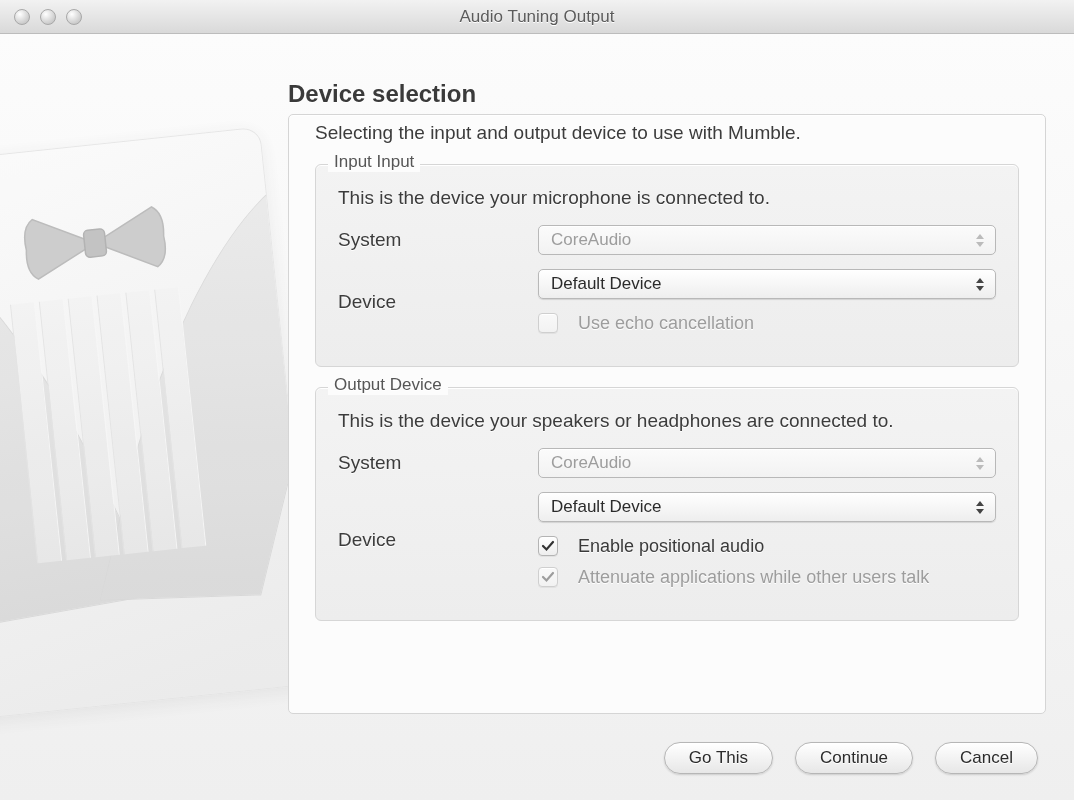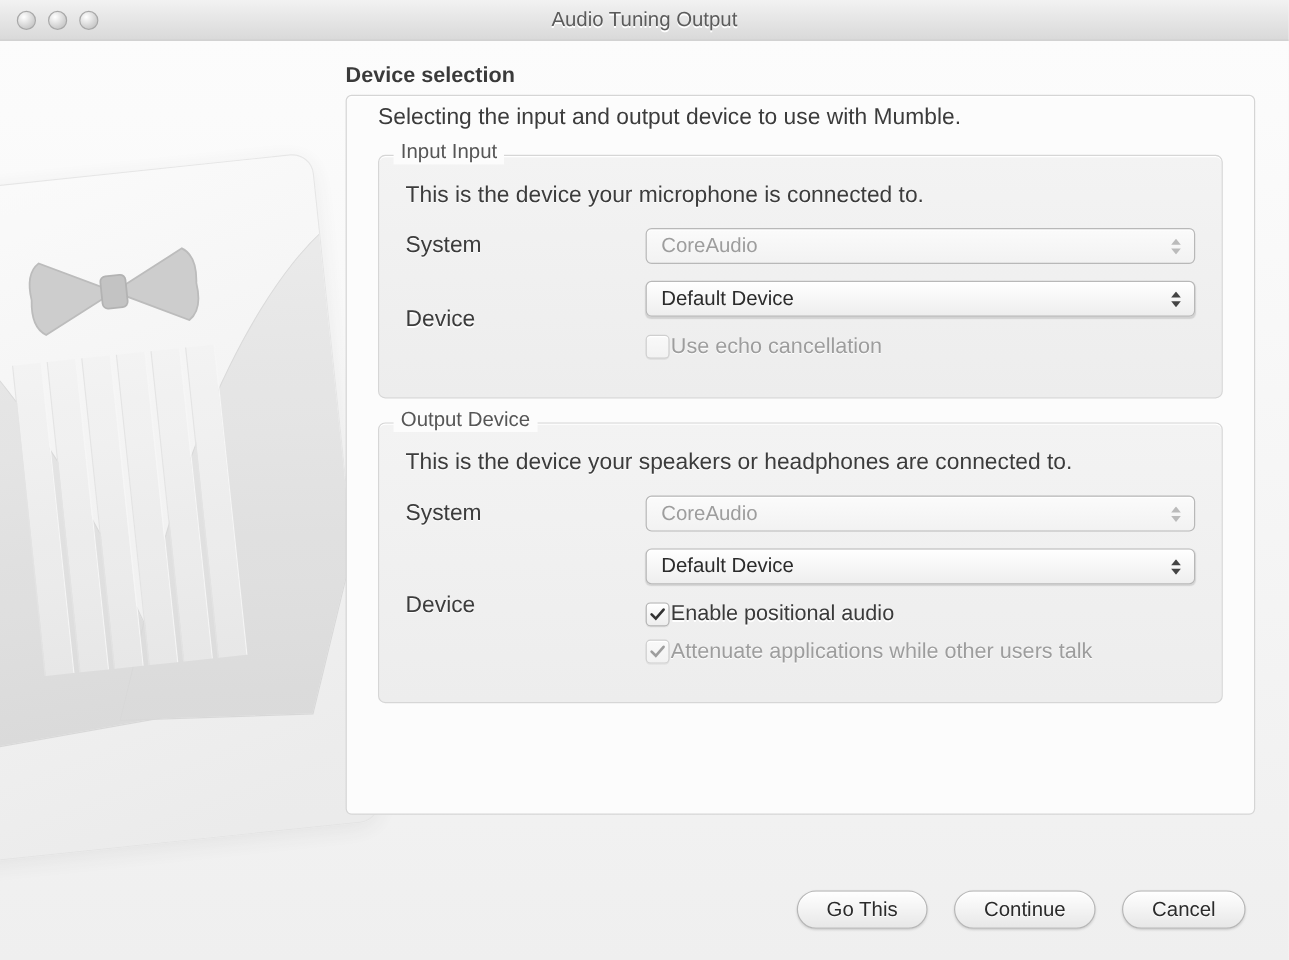--- a/index.html
+++ b/index.html
@@ -58,21 +58,21 @@
   .bowtie {
     position: absolute; top: 60px; left: 108px; width: 150px; height: 75px;
   }
   .bowtie svg { width: 100%; height: 100%; }
 
   
   .content {
     position: absolute;
     left: 288px; right: 28px; top: 18px; bottom: 90px;
   }
-  .page-title { font-weight: 700; font-size: 18px; color:#3a3a3a; margin-bottom: 6px; text-shadow: 0 1px 0 #fff; }
+  .page-title { font-weight: 700; font-size: 24px; color:#3a3a3a; margin-bottom: 6px; text-shadow: 0 1px 0 #fff; margin-top: 28px; }
   .page-frame {
     border: 1px solid #d5d5d5;
     border-radius: 5px;
     background: #fcfcfc;
     box-shadow: inset 0 1px 0 #fff;
     padding: 7px 26px 26px 26px;
     min-height: 600px;
   }
   .page-intro { font-size: 19px; color:#3c3c3c; text-shadow: 0 1px 0 #fff; margin-bottom: 4px; }
 
@@ -108,21 +108,21 @@
     font-size: 17px; color:#2b2b2b;
     cursor: default;
   }
   .popup.disabled { color:#9d9d9d; background: linear-gradient(#fbfbfb,#f2f2f2); box-shadow: inset 0 1px 0 #fff; }
   .arrows {
     width: 18px; height: 22px; display:flex; flex-direction:column; align-items:center; justify-content:center; gap:1px;
   }
   .arrows svg{ display:block; }
   .arrows.disabled path{ fill:#bbbbbb; }
 
-  .checkbox-row { display:flex; align-items:flex-end; gap:1px; font-size:18px; margin-left:0; }
+  .checkbox-row { display:flex; align-items:flex-start; gap:20px; font-size:18px; margin-left:0; }
   .cb {
     width: 20px; height: 20px; border:1px solid #b4b4b4; border-radius:4px;
     background: linear-gradient(#ffffff,#eeeeee);
     box-shadow: inset 0 1px 0 #fff, 0 1px 0 rgba(0,0,0,0.05);
     display:flex; align-items:center; justify-content:center;
     flex-shrink:0;
   }
   .cb.disabled { background: linear-gradient(#f9f9f9,#f2f2f2); border-color:#cfcfcf; }
   .cb svg{ width:14px; height:14px; display:none; }
   .cb.checked svg{ display:block; }

